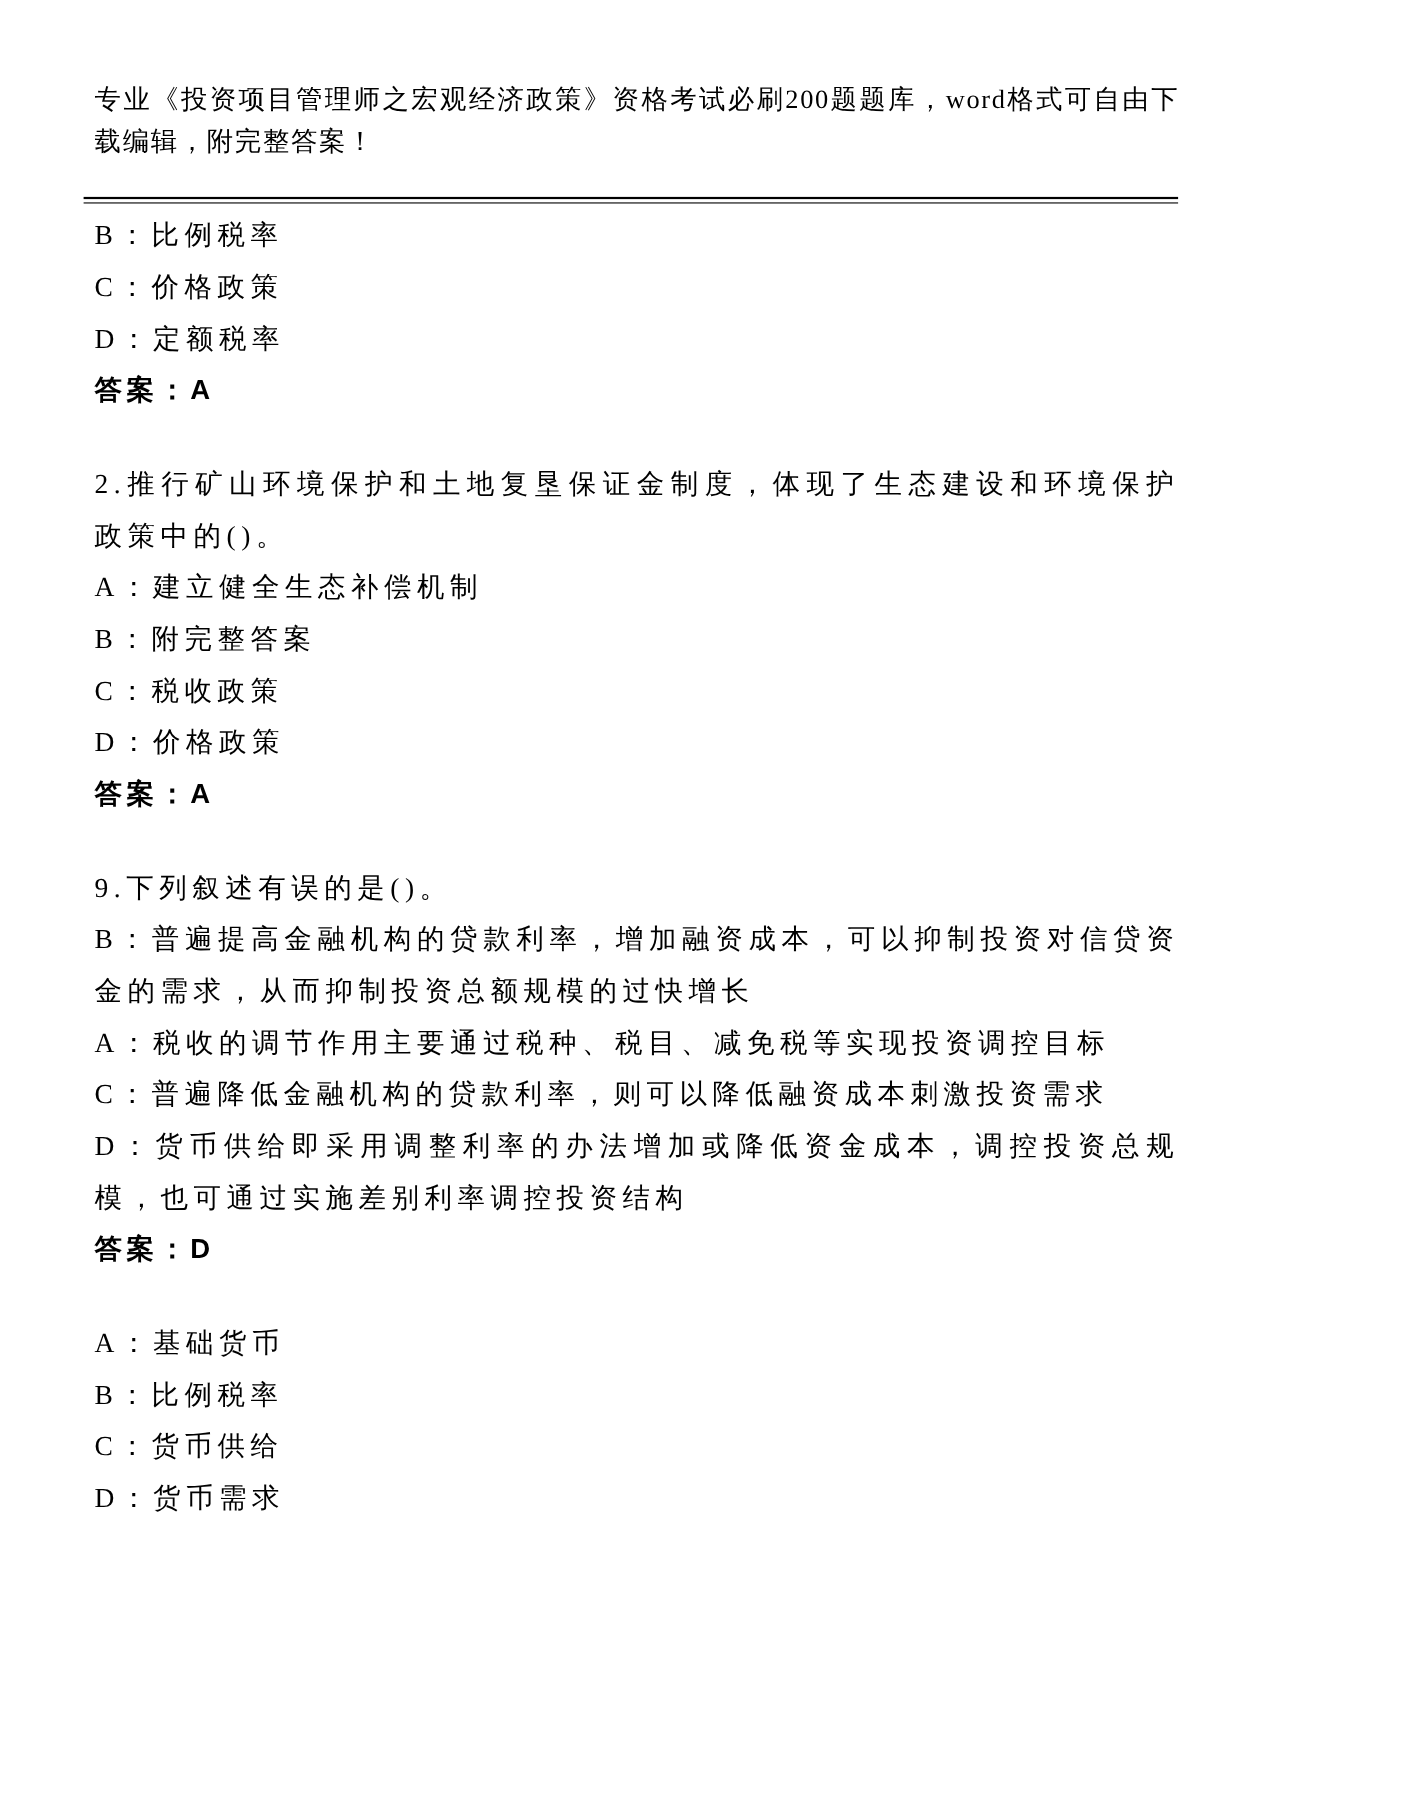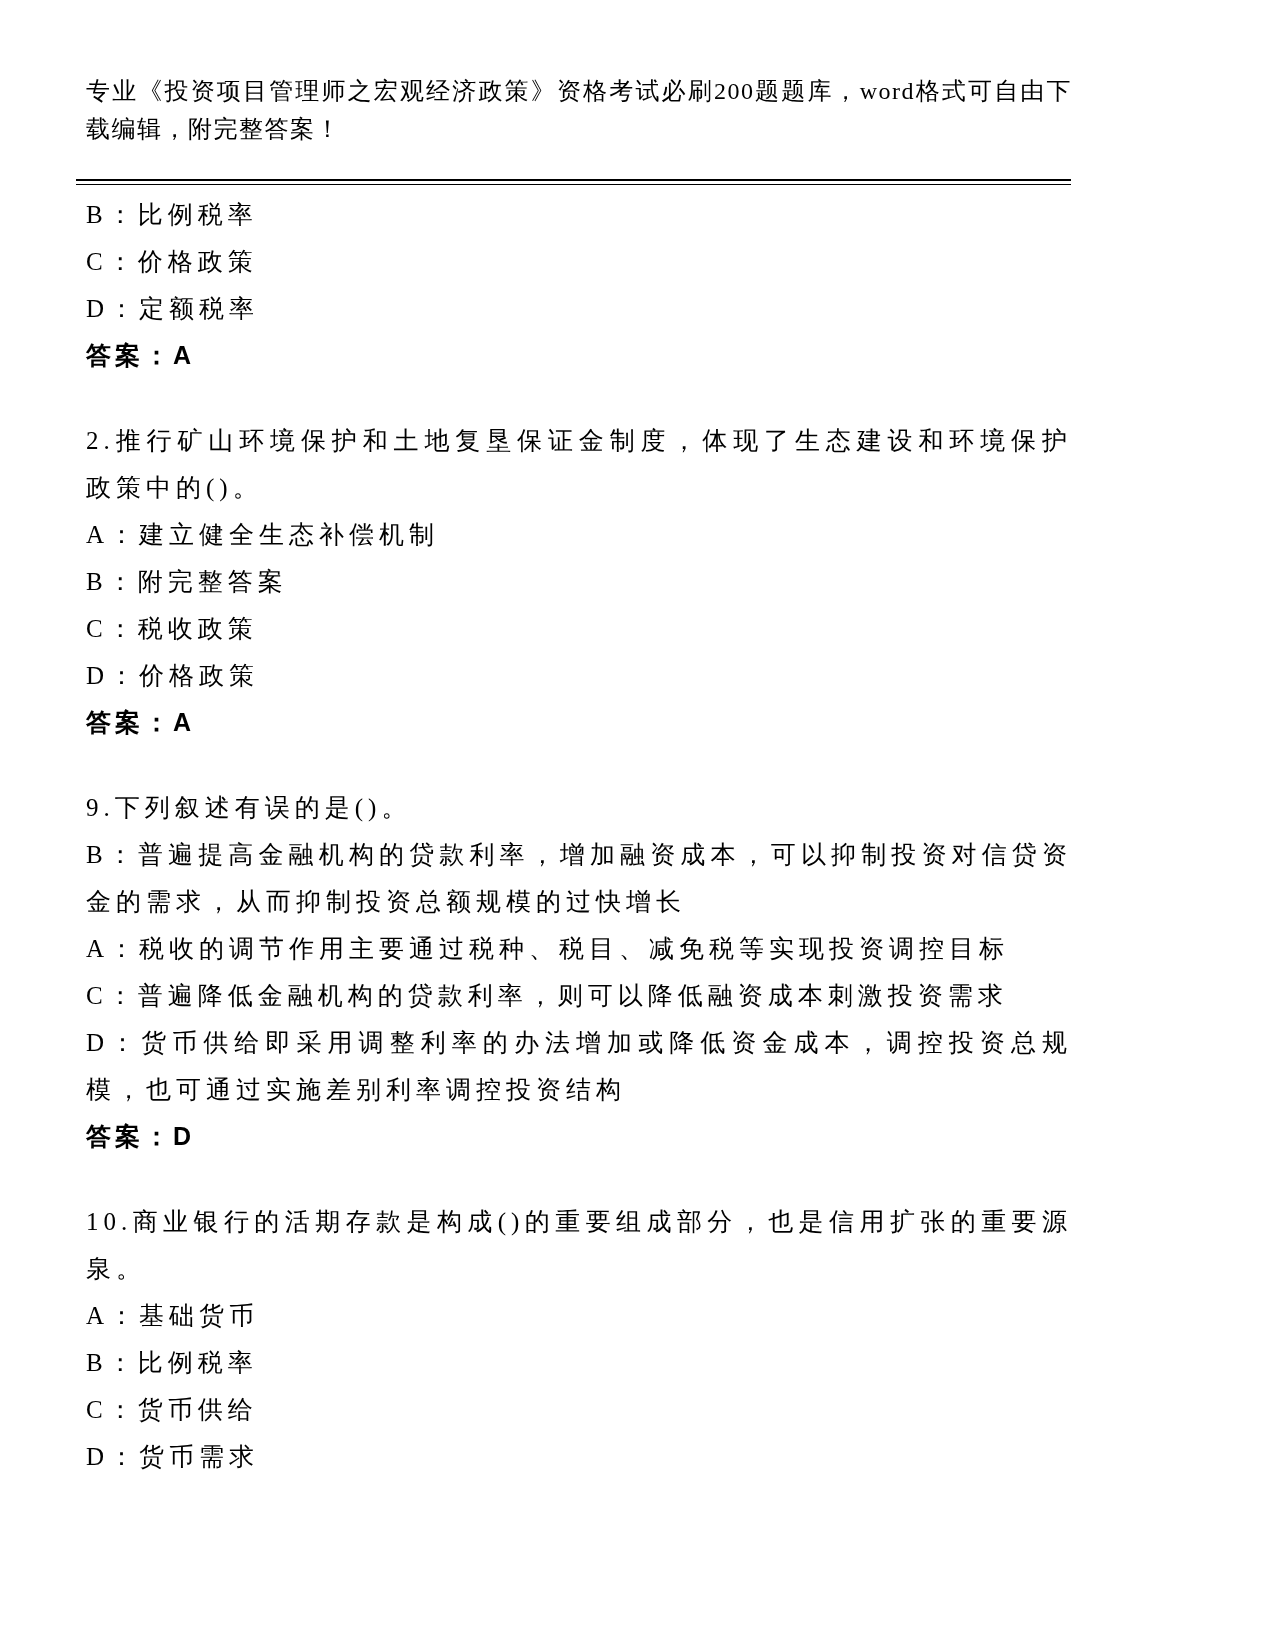--- a/index.html
+++ b/index.html
@@ -92,21 +92,20 @@
       <section class="q-block">
         <div class="q-text">9.下列叙述有误的是()。</div>
         <div class="opt">B：普遍提高金融机构的贷款利率，增加融资成本，可以抑制投资对信贷资金的需求，从而抑制投资总额规模的过快增长</div>
         <div class="opt">A：税收的调节作用主要通过税种、税目、减免税等实现投资调控目标</div>
         <div class="opt">C：普遍降低金融机构的贷款利率，则可以降低融资成本刺激投资需求</div>
         <div class="opt">D：货币供给即采用调整利率的办法增加或降低资金成本，调控投资总规模，也可通过实施差别利率调控投资结构</div>
         <div class="answer">答案：D</div>
       </section>
 
       <section class="q-block">
-        <div class="q-text">10.商业银行的活期存款是构成()的重要组成部分，也是信用扩张的重要源泉。</div>
         <div class="opt">A：基础货币</div>
         <div class="opt">B：比例税率</div>
         <div class="opt">C：货币供给</div>
         <div class="opt">D：货币需求</div>
       </section>
 
     </div>
   </div>
 </div>
 

